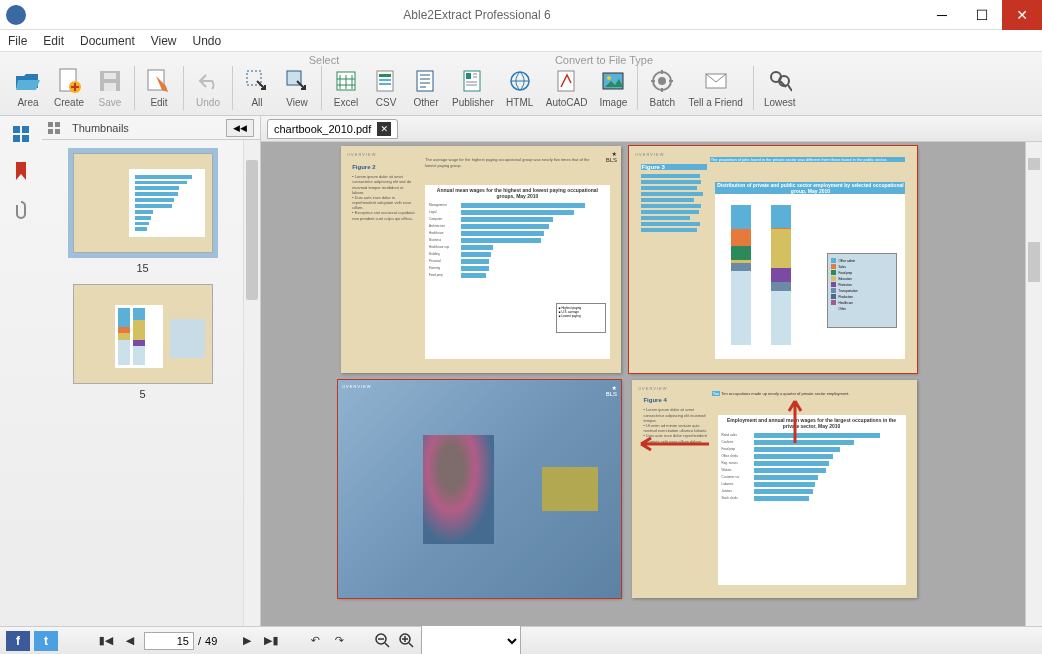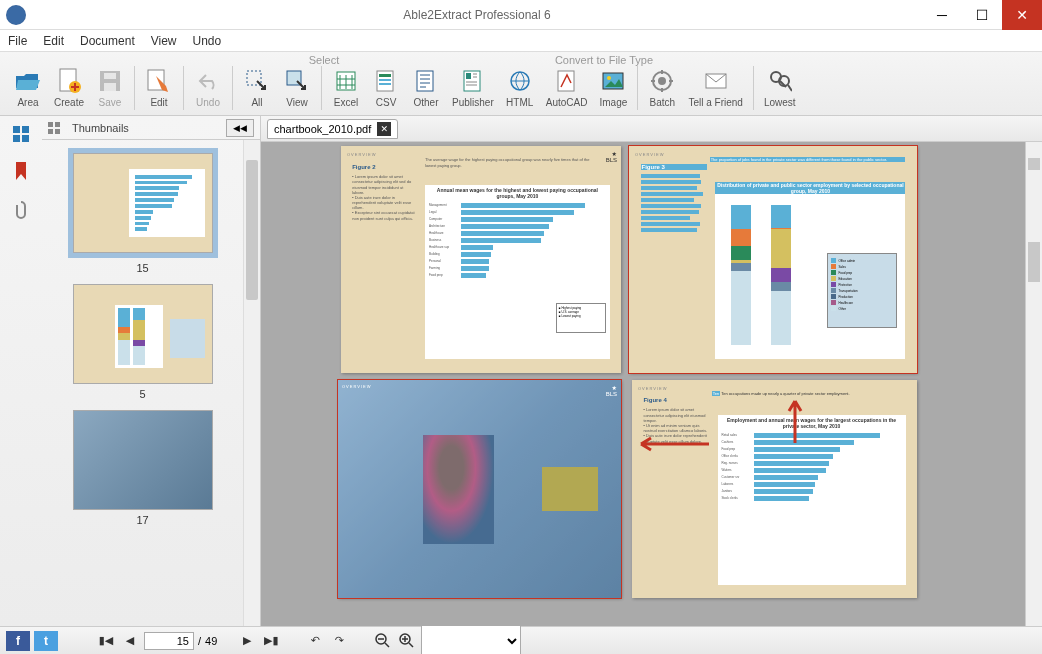--- a/index.html
+++ b/index.html
@@ -352,26 +352,20 @@
                     <div style="flex:2;background:#5ab0d6"></div>
                     <div style="flex:3;background:#d4c060"></div>
                     <div style="flex:1;background:#7a4aa5"></div>
                     <div style="flex:3;background:#cae0ea"></div>
                   </div>
                 </div>
                 <div style="position:absolute;right:5%;top:35%;width:25%;height:40%;background:#c8dce8"></div>
               </div>
             <div class="thumb-label">5</div>
           </div>
-          <div class="thumb-item">
-            <div class="thumb-page">
-                <div class="thumb-photo"></div>
-              </div>
-            <div class="thumb-label">17</div>
-          </div>
         </div>
         <div class="thumbs-sb"></div>
       </div>
     </div>
   </div>
 
   <div class="main-area">
     <div class="doc-tabs">
       <div class="doc-tab">
         <span>chartbook_2010.pdf</span>

